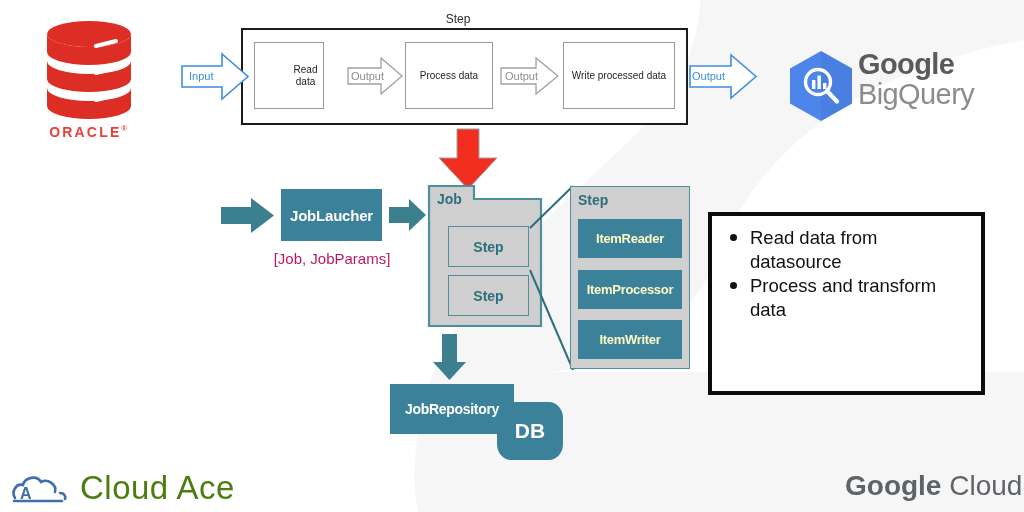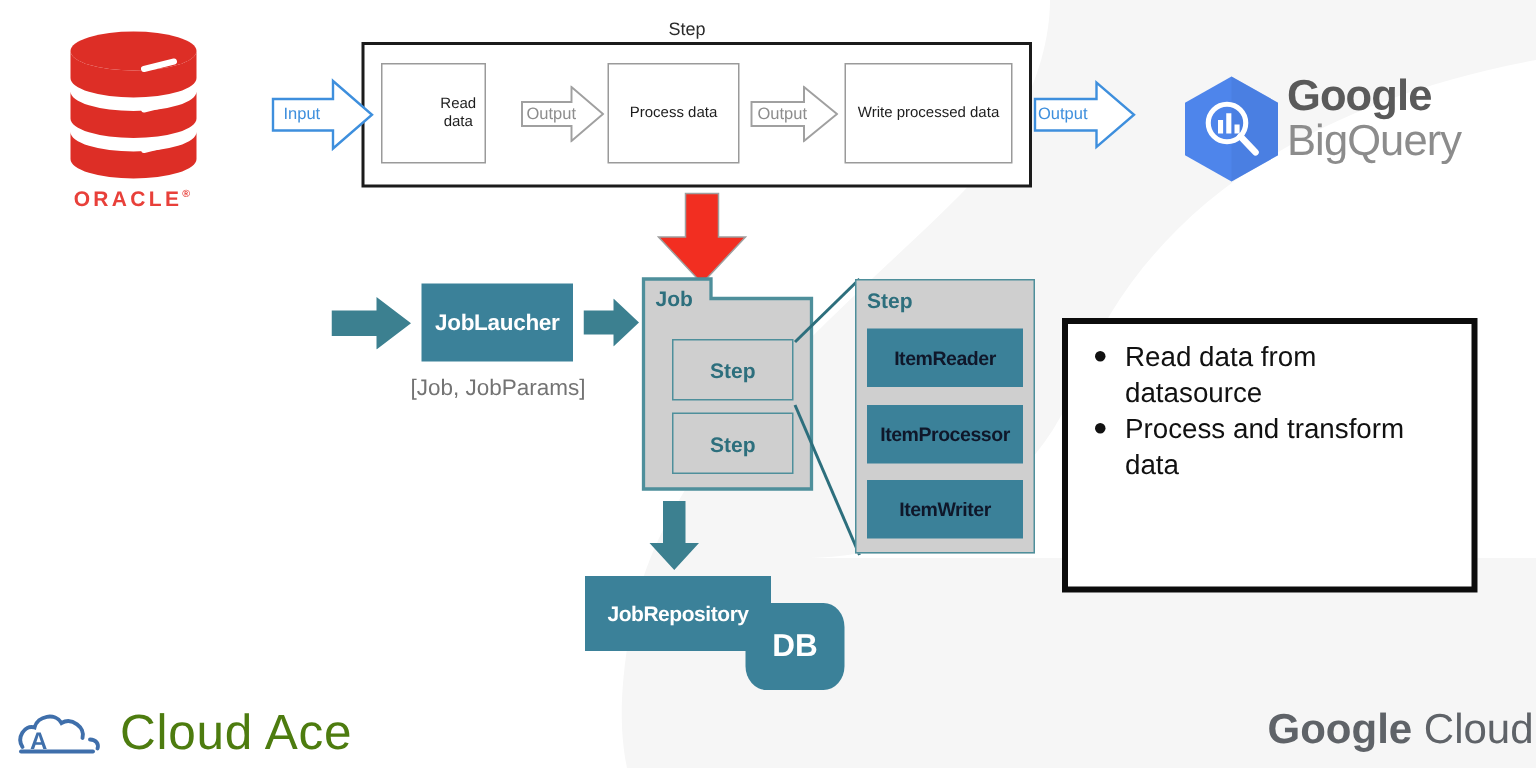--- a/index.html
+++ b/index.html
@@ -39,37 +39,37 @@
 
   
   .red-arrow{position:absolute;left:437px;top:128px;width:62px;height:62px;}
 
   
   .teal-arrow{position:absolute;}
   .joblaucher{position:absolute;left:281px;top:189px;width:101px;height:52px;
      background:#3b8199;display:flex;align-items:center;justify-content:center;
      color:#ffffff;font-size:15px;font-weight:700;letter-spacing:-.2px;}
   .jobparams{position:absolute;left:222px;top:250px;width:220px;text-align:center;
-     font-size:15px;color:#737373;font-weight:400;}
+     font-size:15px;color:#be185d;font-weight:400;}
 
   
   .job-wrap{position:absolute;left:427px;top:184px;width:116px;height:144px;}
   .job-title{position:absolute;left:437px;top:191px;font-size:14px;color:#2d6f7d;font-weight:700;}
   .inner-step{position:absolute;border:1.5px solid #4e8f9b;background:#cfcfcf;
      display:flex;align-items:center;justify-content:center;font-size:14px;
      color:#2d6f7d;font-weight:700;box-sizing:border-box;}
   .inner-step.s1{left:448px;top:226px;width:81px;height:41px;}
   .inner-step.s2{left:448px;top:275px;width:81px;height:41px;}
 
   
   .expanded-step{position:absolute;left:570px;top:186px;width:120px;height:183px;
      background:#cfcfcf;border:1.5px solid #4e8f9b;box-sizing:border-box;}
   .exp-title{position:absolute;left:578px;top:192px;font-size:14px;color:#2d6f7d;font-weight:700;}
   .item-box{position:absolute;left:578px;width:104px;height:39px;background:#3b8199;
-     display:flex;align-items:center;justify-content:center;color:#0f172a;font-size:13px;
+     display:flex;align-items:center;justify-content:center;color:#fef9c3;font-size:13px;
      font-weight:700;letter-spacing:-.3px;}
   .item-box.i1{top:219px;}
   .item-box.i2{top:270px;}
   .item-box.i3{top:320px;}
 
   
   .jobrepo{position:absolute;left:390px;top:384px;width:124px;height:50px;background:#3b8199;
      display:flex;align-items:center;justify-content:center;color:#fff;font-size:14px;
      font-weight:700;letter-spacing:-.3px;}
   .db-cyl{position:absolute;left:497px;top:402px;width:66px;height:58px;background:#3b8199;

